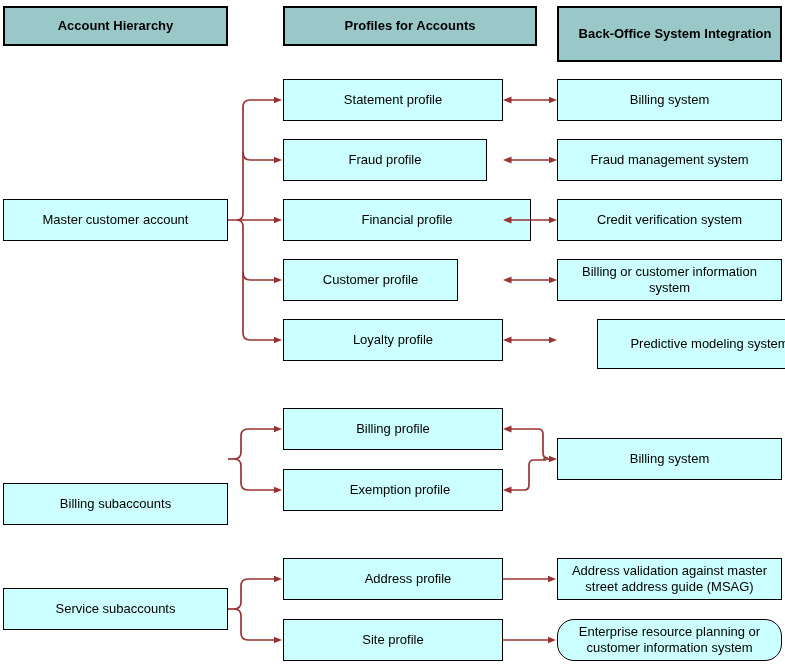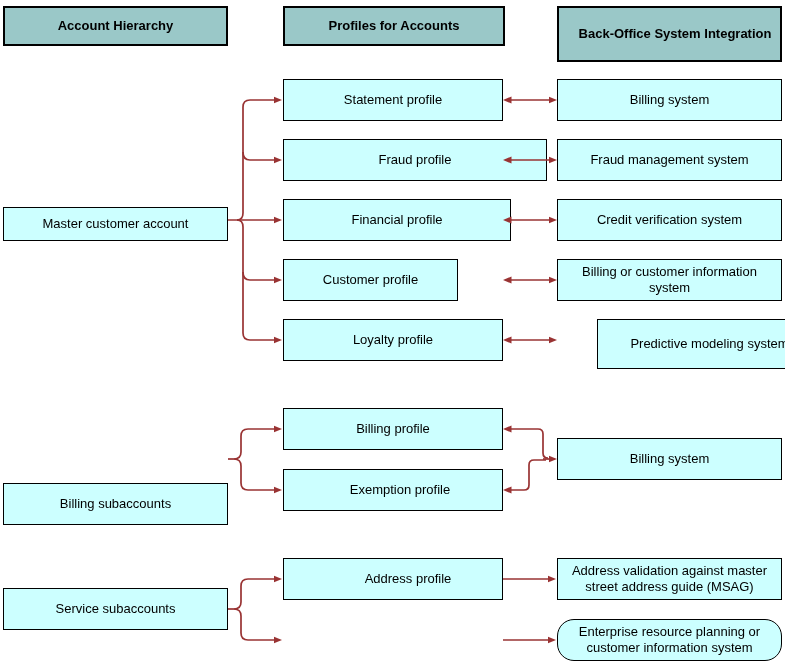--- a/index.html
+++ b/index.html
@@ -31,44 +31,45 @@
   svg#wires{position:absolute;left:0;top:0;}
   svg#wires path{fill:none;stroke:var(--arrow,#993333);stroke-width:1.7;}
   svg#wires .head{fill:var(--arrow,#993333);stroke:none;}
 </style>
 </head>
 <body>
 
 <div id="canvas">
 
   <div class="box hdr" style="left:3px;top:6px;width:225px;height:40px;">Account Hierarchy</div>
-  <div class="box hdr" style="left:283px;top:6px;width:222px;height:40px;">Profiles for Accounts</div>
+  <div class="box hdr" style="left:283px;top:6px;width:254px;height:40px;">Profiles for Accounts</div>
   <div class="box hdr" style="left:557px;top:6px;width:225px;height:56px;padding-left:17px;">Back-Office System Integration</div>
 
-  <div class="box node" style="left:3px;top:199px;width:225px;height:34px;margin-top:8px;">Master customer account</div>
+  <div class="box node" style="left:3px;top:199px;width:225px;height:42px;">Master customer account</div>
 
   <div class="box node" style="left:283px;top:79px;width:220px;height:42px;">Statement profile</div>
-  <div class="box node" style="left:283px;top:139px;width:264px;height:42px;">Fraud profile</div>
-  <div class="box node" style="left:283px;top:199px;width:228px;height:42px;">Financial profile</div>
+  <div class="box node" style="left:283px;top:139px;width:204px;height:42px;">Fraud profile</div>
+  <div class="box node" style="left:283px;top:199px;width:248px;height:42px;">Financial profile</div>
   <div class="box node" style="left:283px;top:259px;width:175px;height:42px;">Customer profile</div>
   <div class="box node" style="left:283px;top:319px;width:220px;height:42px;">Loyalty profile</div>
 
   <div class="box node" style="left:557px;top:79px;width:225px;height:42px;">Billing system</div>
   <div class="box node" style="left:557px;top:139px;width:225px;height:42px;">Fraud management system</div>
   <div class="box node" style="left:557px;top:199px;width:225px;height:42px;">Credit verification system</div>
   <div class="box node" style="left:557px;top:259px;width:225px;height:42px;">Billing or customer information system</div>
   <div class="box node" style="left:565px;top:319px;width:225px;height:50px;margin-left:32px;">Predictive modeling system</div>
 
   <div class="box node" style="left:3px;top:438px;width:225px;height:42px;margin-top:45px;">Billing subaccounts</div>
   <div class="box node" style="left:283px;top:408px;width:220px;height:42px;">Billing profile</div>
   <div class="box node" style="left:283px;top:469px;width:220px;height:42px;padding-left:20px;">Exemption profile</div>
   <div class="box node" style="left:557px;top:438px;width:225px;height:42px;">Billing system</div>
 
   <div class="box node" style="left:3px;top:588px;width:225px;height:42px;">Service subaccounts</div>
   <div class="box node" style="left:283px;top:558px;width:220px;height:42px;padding-left:36px;">Address profile</div>
+  <div class="box node" style="left:283px;top:619px;width:220px;height:42px;">Site profile</div>
   <div class="box node" style="left:557px;top:558px;width:225px;height:42px;">Address validation against master street address guide (MSAG)</div>
   <div class="box node" style="left:557px;top:619px;width:225px;height:42px;border-radius:17px;">Enterprise resource planning or customer information system</div>
 
   <svg id="wires" width="785" height="666" viewBox="0 0 785 666">
     <defs>
       <marker id="arr" markerUnits="userSpaceOnUse" markerWidth="10" markerHeight="10" refX="0.5" refY="4" orient="auto-start-reverse">
         <path class="head" d="M0,0.5 L8.5,4 L0,7.5 Z"></path>
       </marker>
     </defs>
 

